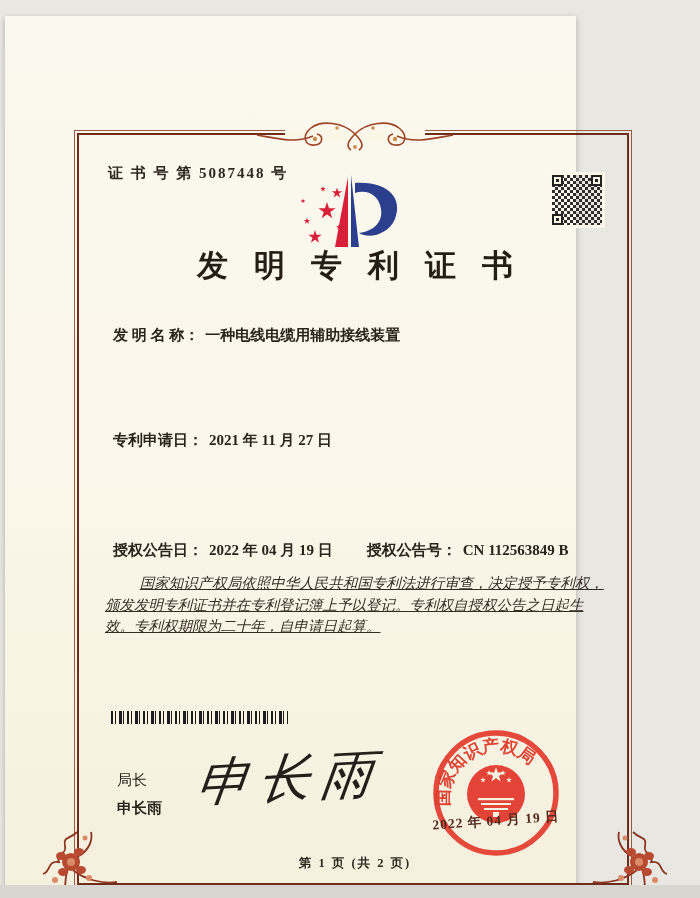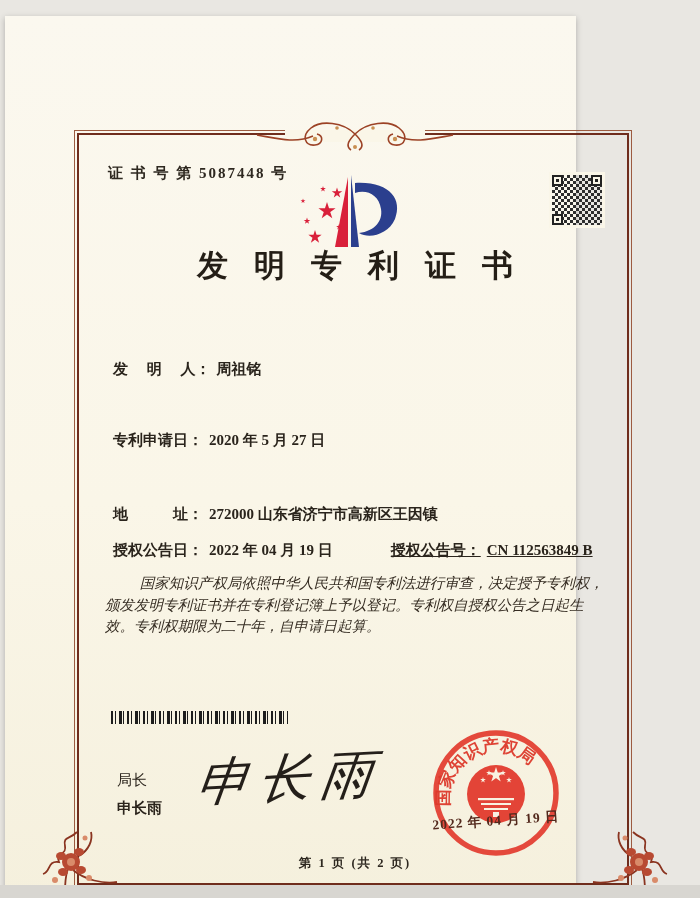--- a/index.html
+++ b/index.html
@@ -40,24 +40,24 @@
   }
   .qr .f-tl{left:0;top:0}.qr .f-tr{right:0;top:0}.qr .f-bl{left:0;bottom:0}
   .logo{position:absolute;left:288px;top:155px;width:124px;height:84px;}
   .title{
     position:absolute;left:0;top:229px;width:700px;text-align:center;
     font-size:31px;font-weight:bold;letter-spacing:26px;padding-left:26px;
     box-sizing:border-box;color:#241e16;
   }
   .row{position:absolute;left:108px;font-size:15px;font-weight:bold;white-space:nowrap;color:#2a241c;}
   .row .lbl{margin-right:6px;}
-  .grant-pair2{margin-left:58px;text-decoration:underline;}
+  .grant-pair2{margin-left:34px;}
   .paras{
     position:absolute;left:100px;top:557px;width:502px;
-    font-size:14.5px;line-height:21.5px;font-style:italic;color:#352c22;
+    font-size:14.5px;line-height:21.5px;font-style:italic;color:#352c22;text-decoration:underline;
   }
   .paras p{margin:0;text-indent:2.4em;}
   .barcode{
     position:absolute;left:106px;top:695px;width:177px;height:13px;
     background:repeating-linear-gradient(90deg,
       #1d1d1d 0 2px, transparent 2px 4px,
       #1d1d1d 4px 5px, transparent 5px 8px,
       #1d1d1d 8px 11px, transparent 11px 12px,
       #1d1d1d 12px 13px, transparent 13px 16px);
   }
@@ -176,28 +176,25 @@
       <use href="#star5" transform="translate(44,22) scale(5.5)"></use>
       <use href="#star5" transform="translate(14,50) scale(3.5)"></use>
       <use href="#star5" transform="translate(30,18) scale(3)"></use>
       <use href="#star5" transform="translate(10,30) scale(2.6)"></use>
       <use href="#star5" transform="translate(46,56) scale(3)"></use>
     </g>
   </svg>
 
   <div class="title">发明专利证书</div>
 
-  <div class="row" style="top:344px">
-    <span class="lbl">发　 明　 人：</span><span>周祖铭</span>
+  <div class="row" style="top:310px">
+    <span class="lbl">发 明 名 称：</span><span>一种电线电缆用辅助接线装置</span>
   </div>
   <div class="row" style="top:415px">
-    <span class="lbl">专利申请日：</span><span>2020 年 5 月 27 日</span>
-  </div>
-  <div class="row" style="top:489px">
-    <span class="lbl">地　　　址：</span><span>272000 山东省济宁市高新区王因镇</span>
+    <span class="lbl">专利申请日：</span><span>2021 年 11 月 27 日</span>
   </div>
   <div class="row" style="top:525px">
     <span><span class="lbl">授权公告日：</span><span>2022 年 04 月 19 日</span></span><span class="grant-pair2"><span class="lbl">授权公告号：</span><span>CN 112563849 B</span></span>
   </div>
 
   <div class="paras">
     <p>国家知识产权局依照中华人民共和国专利法进行审查，决定授予专利权，颁发发明专利证书并在专利登记簿上予以登记。专利权自授权公告之日起生效。专利权期限为二十年，自申请日起算。</p>
   </div>
 
   <div class="barcode"></div>

